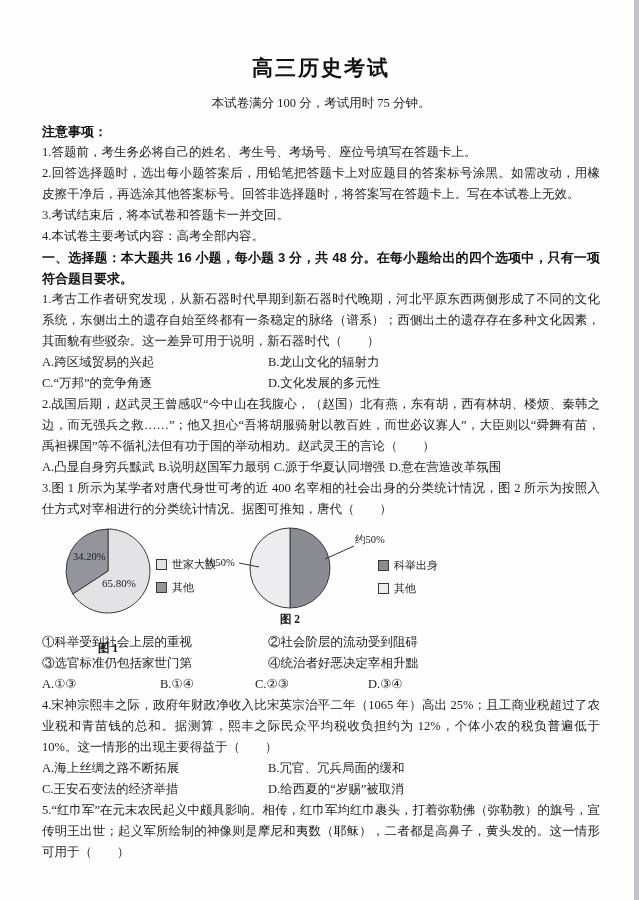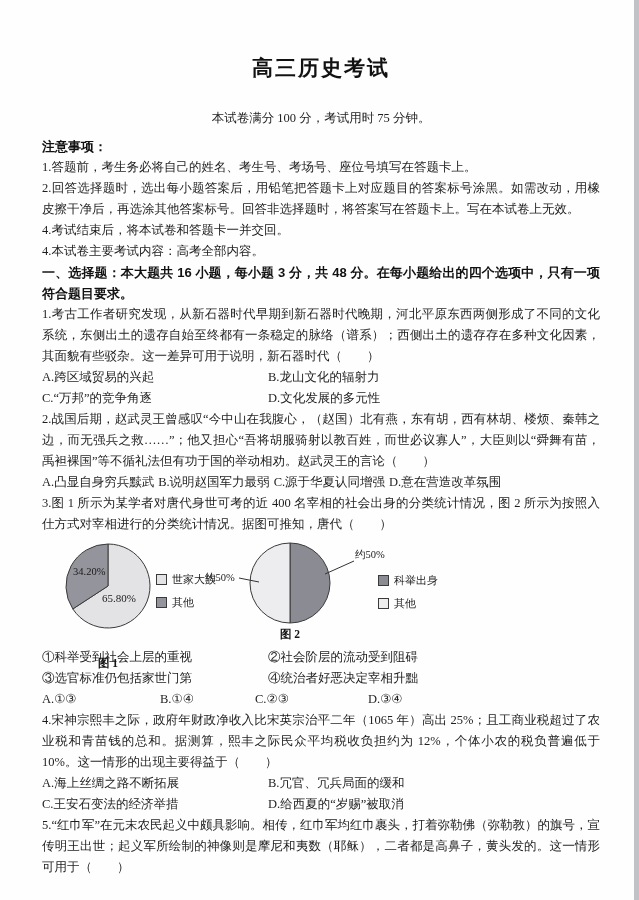--- a/index.html
+++ b/index.html
@@ -7,21 +7,21 @@
     position:relative; width:639px; height:900px; box-sizing:border-box;
     background:#fefefe; overflow:hidden;
     padding:54px 39px 0 42px;
     font-family:"Liberation Serif","DejaVu Serif",serif;
     color:#1d1d1d;
   }
   .scan-strip { position:absolute; right:0; top:0; width:5px; height:900px; background:#c1c1c8; }
   .title {
     font-family:"Liberation Sans","DejaVu Sans",sans-serif;
     font-size:21px; font-weight:700; text-align:center; letter-spacing:2px;
-    margin:0 0 28px 0; color:#111;
+    margin:0 0 13px 0; color:#111;
   }
   .subtitle { font-size:12.5px; text-align:center; margin:0 0 9px 0; }
   .notice-head, .section-head {
     font-family:"Liberation Sans","DejaVu Sans",sans-serif;
     font-weight:700; font-size:13px; line-height:21px; margin:0; color:#111;
     text-align:justify;
   }
   .line { margin:0; font-size:12.5px; line-height:21px; text-align:justify; }
   .grid2 { display:grid; grid-template-columns:226px auto; font-size:12.5px; line-height:21px; }
   .grid4 { display:grid; grid-template-columns:118px 95px 113px auto; font-size:12.5px; line-height:21px; }
@@ -52,21 +52,21 @@
 
 <div class="page">
   <div class="scan-strip"></div>
 
   <h1 class="title">高三历史考试</h1>
   <div class="subtitle">本试卷满分 100 分，考试用时 75 分钟。</div>
 
   <div class="notice-head">注意事项：</div>
   <p class="line">1.答题前，考生务必将自己的姓名、考生号、考场号、座位号填写在答题卡上。</p>
   <p class="line">2.回答选择题时，选出每小题答案后，用铅笔把答题卡上对应题目的答案标号涂黑。如需改动，用橡皮擦干净后，再选涂其他答案标号。回答非选择题时，将答案写在答题卡上。写在本试卷上无效。</p>
-  <p class="line">4.考试结束后，将本试卷和答题卡一并交回。</p>
+  <p class="line">3.考试结束后，将本试卷和答题卡一并交回。</p>
   <p class="line">4.本试卷主要考试内容：高考全部内容。</p>
 
   <p class="section-head">一、选择题：本大题共 16 小题，每小题 3 分，共 48 分。在每小题给出的四个选项中，只有一项符合题目要求。</p>
 
   <p class="line">1.考古工作者研究发现，从新石器时代早期到新石器时代晚期，河北平原东西两侧形成了不同的文化系统，东侧出土的遗存自始至终都有一条稳定的脉络（谱系）；西侧出土的遗存存在多种文化因素，其面貌有些驳杂。这一差异可用于说明，新石器时代（　　）</p>
   <div class="grid2">
     <span>A.跨区域贸易的兴起</span>
     <span>B.龙山文化的辐射力</span>
     <span>C.“万邦”的竞争角逐</span>
     <span>D.文化发展的多元性</span>

